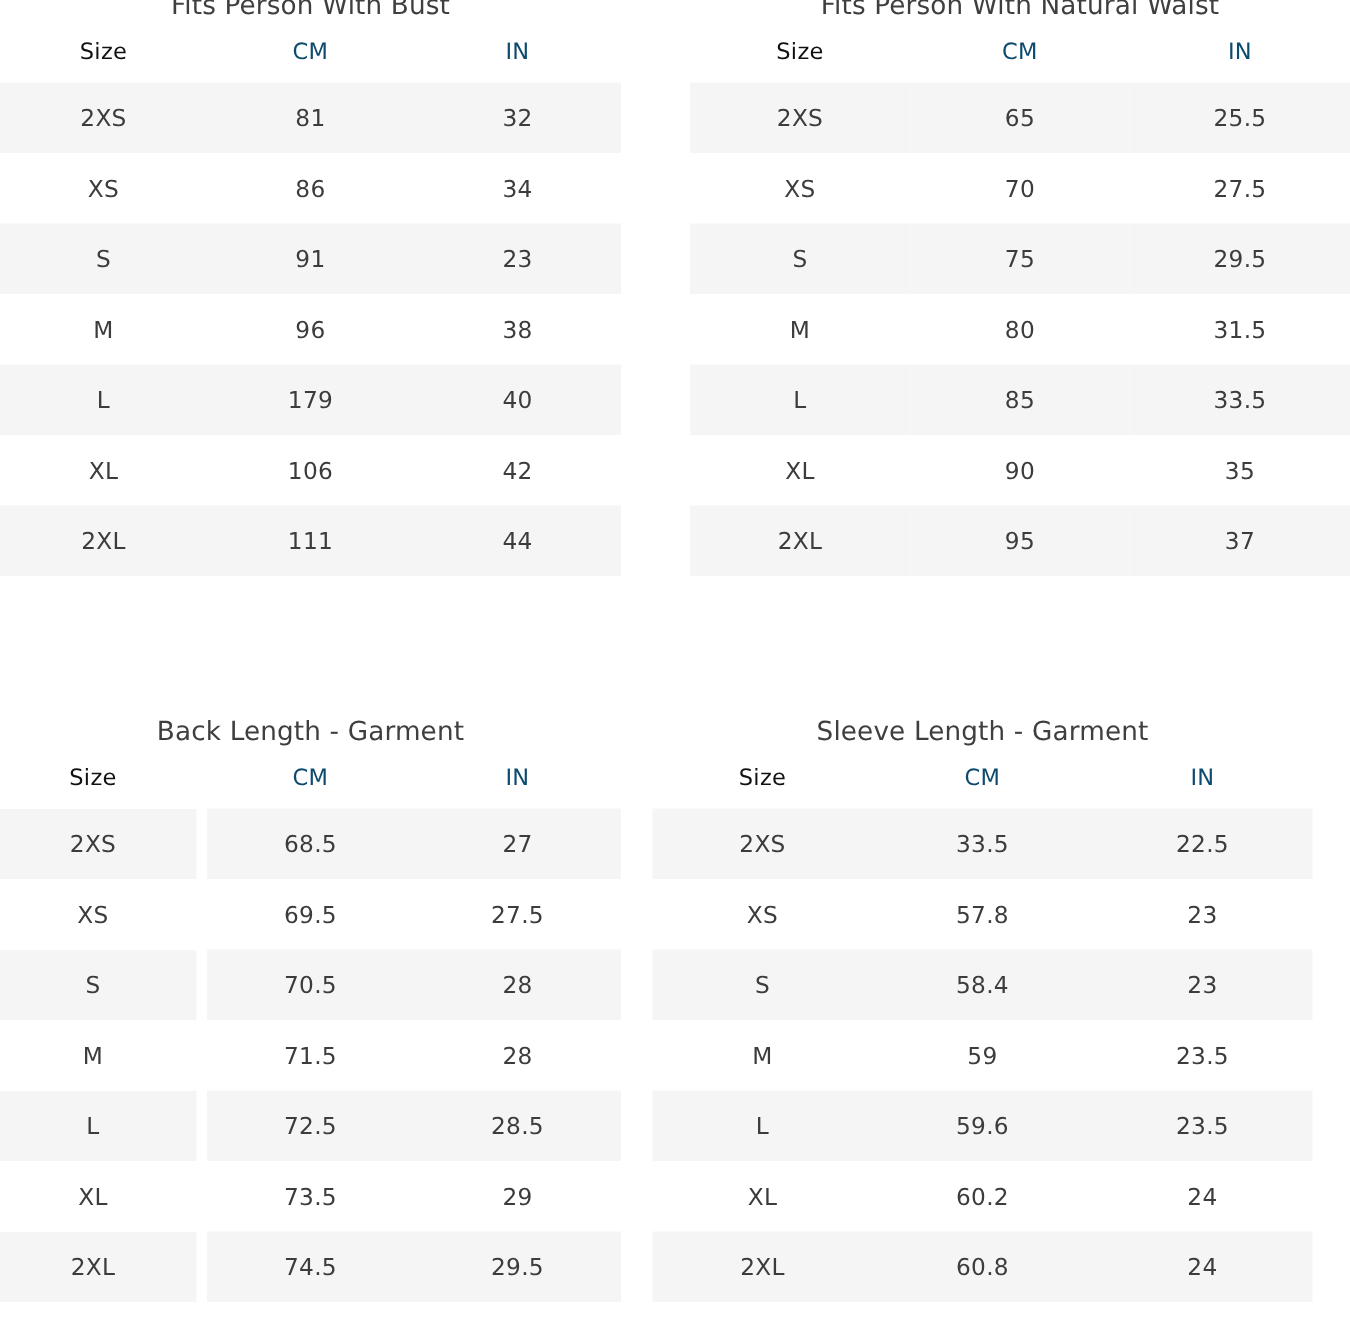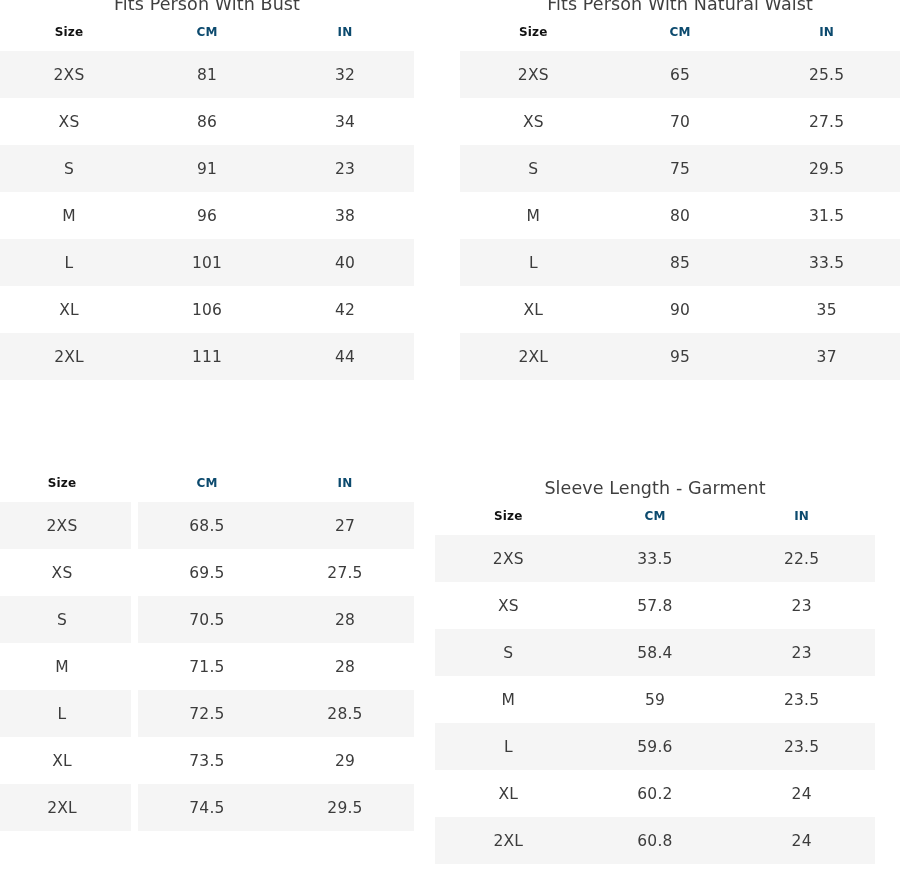--- a/index.html
+++ b/index.html
@@ -44,22 +44,22 @@
   .block-bust .table-title,
   .block-waist .table-title { margin-bottom: 9px; }
 
   .size-table {
     width: 100%;
     border-collapse: collapse;
     table-layout: fixed;
   }
 
   .size-table th {
-    font-size: 12px;
-    font-weight: 700;
+    font-size: 15px;
+    font-weight: 400;
     padding: 0 0 12px 0;
     text-align: center;
     letter-spacing: 0.2px;
   }
   .size-table th.col-size { color: #111111; }
   .size-table th.col-cm,
   .size-table th.col-in { color: #0c4a6e; }
 
   .size-table td {
     font-size: 15.5px;
@@ -123,21 +123,21 @@
           <td>91</td>
           <td>23</td>
         </tr>
         <tr>
           <td>M</td>
           <td>96</td>
           <td>38</td>
         </tr>
         <tr>
           <td>L</td>
-          <td>101</td>
+          <td>179</td>
           <td>40</td>
         </tr>
         <tr>
           <td>XL</td>
           <td>106</td>
           <td>42</td>
         </tr>
         <tr>
           <td>2XL</td>
           <td>111</td>
@@ -196,20 +196,21 @@
         <tr>
           <td>2XL</td>
           <td>95</td>
           <td>37</td>
         </tr>
       </tbody>
     </table>
   </div>
 
   <div class="table-block block-back-length">
+    <div class="table-title">Back Length - Garment</div>
     <table class="size-table">
       <colgroup>
           <col class="c1">
           <col class="c2">
           <col class="c3">
         </colgroup>
       <thead>
         <tr>
           <th class="col-size">Size</th>
           <th class="col-cm">CM</th>

